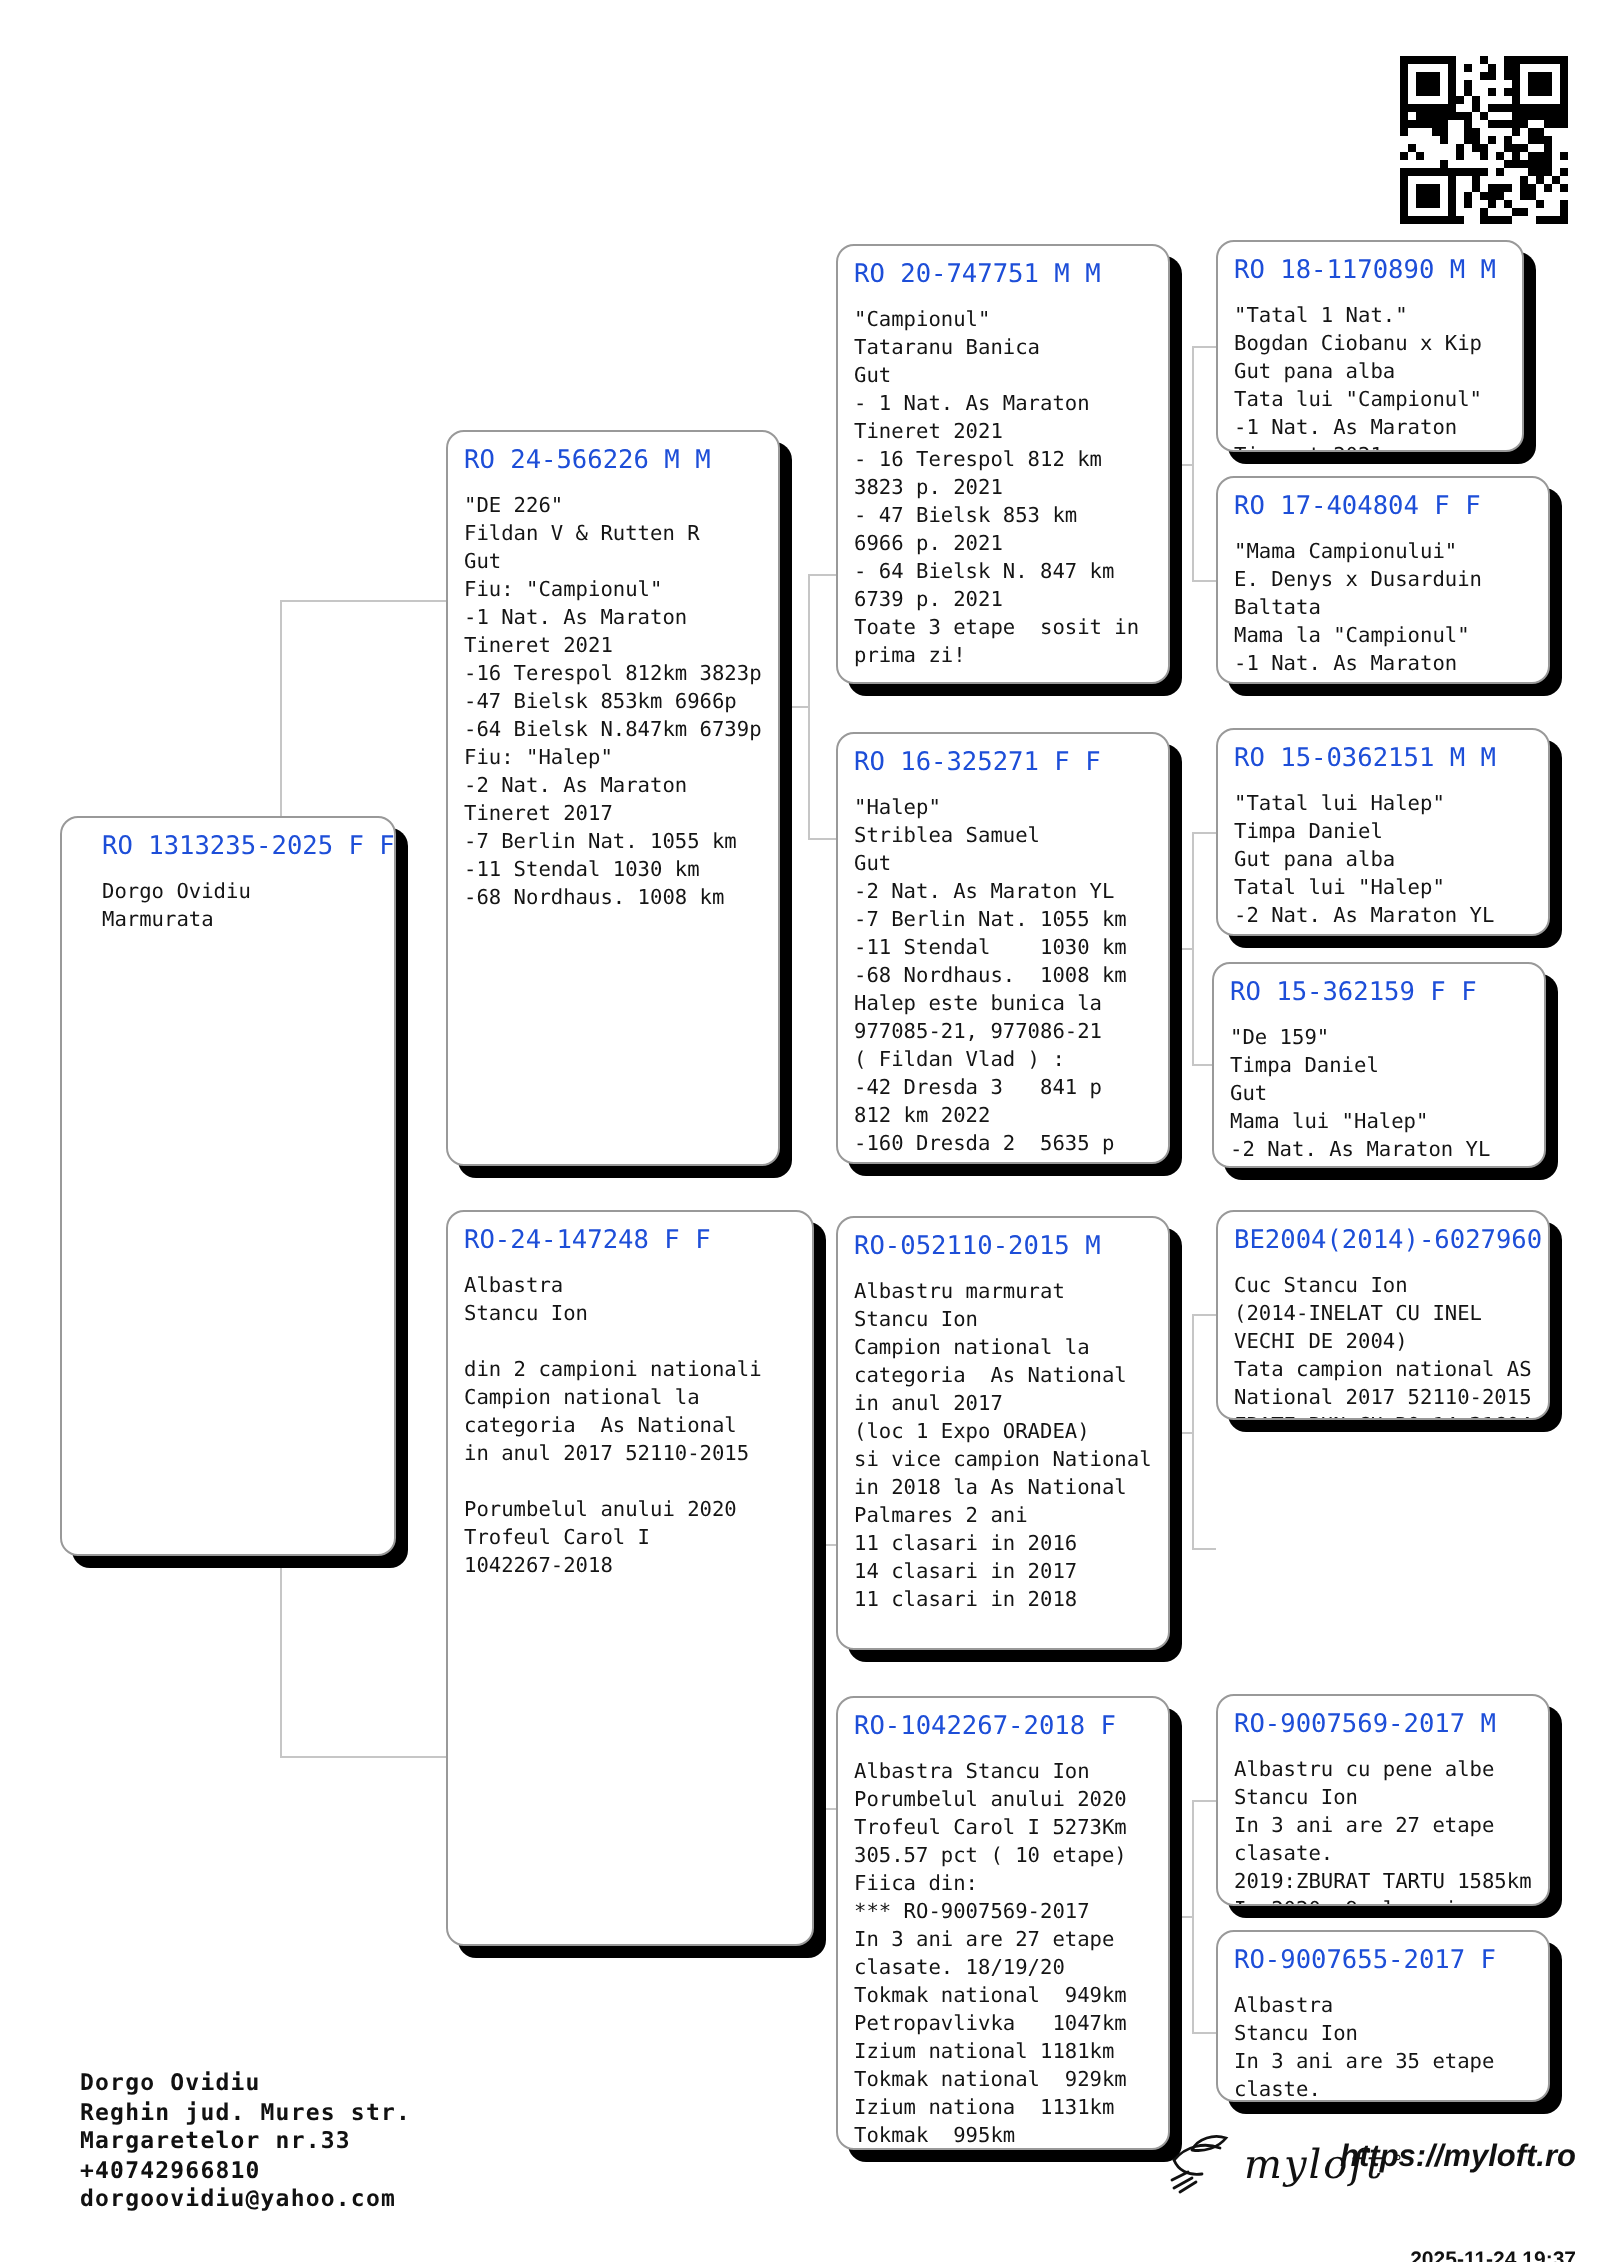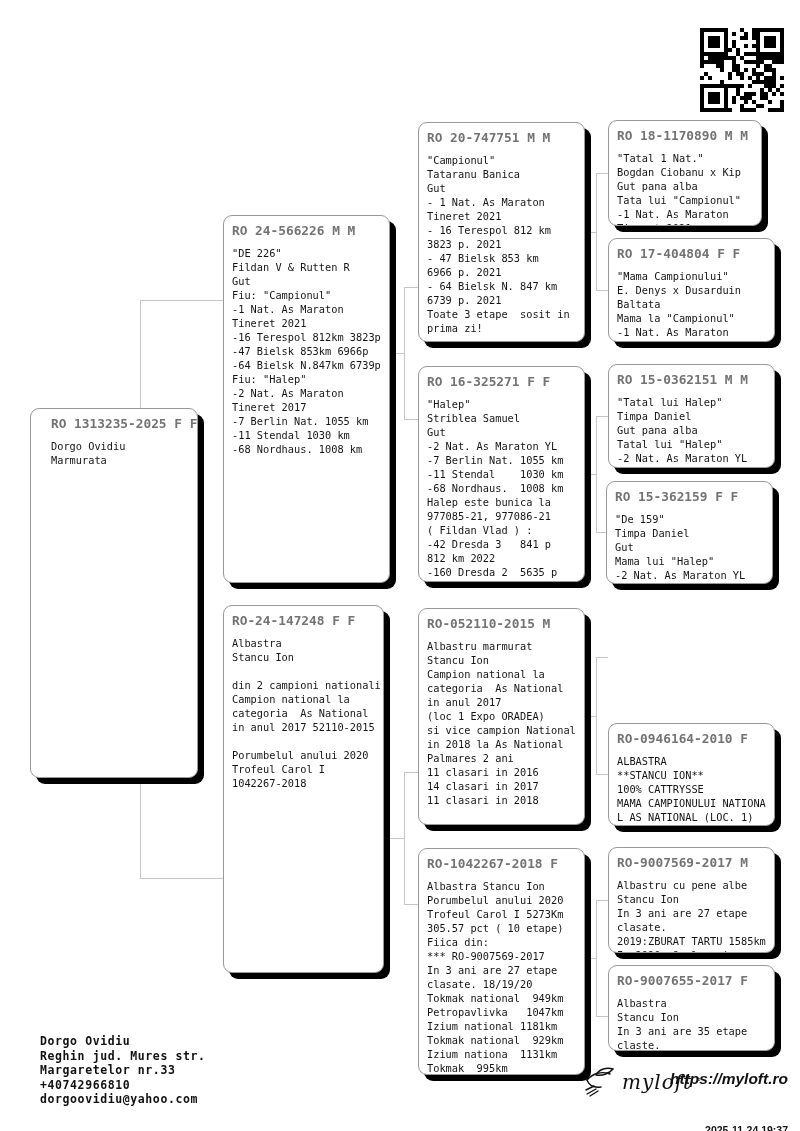--- a/index.html
+++ b/index.html
@@ -3,21 +3,21 @@
 <meta charset="utf-8">
 <style>
   html,body{margin:0;padding:0;background:#fff;}
   .page{position:relative;width:800px;height:1131px;background:#fff;overflow:hidden;
         font-family:"DejaVu Sans Mono","Liberation Mono",monospace;color:#111;}
   .page-title{position:absolute;left:190px;top:24px;font-size:17px;font-weight:bold;
               letter-spacing:2px;white-space:pre;}
   
   .pbox{position:absolute;background:#fff;border:1.5px solid #999;border-radius:9px;
         box-shadow:6px 6px 0 #000;padding:8px 8px;box-sizing:border-box;overflow:hidden;}
-  .ptitle{color:#737373;font-weight:bold;font-size:12.8px;line-height:13px;
+  .ptitle{color:#1d4ed8;font-weight:normal;font-size:12.8px;line-height:13px;
           margin-bottom:9px;white-space:pre;}
   .pbody{font-size:10.3px;line-height:14px;white-space:pre;color:#141414;}
   
   .ln{position:absolute;background:#c6c6c6;}
   
   .qr{position:absolute;left:700px;top:28px;display:grid;
       grid-template-columns:repeat(21,4px);grid-auto-rows:4px;}
   .qm{width:4px;height:4px;background:#fff;}
   .qm.d{background:#000;}
   
@@ -534,21 +534,21 @@
 -16 Terespol 812km 3823p
 -47 Bielsk 853km 6966p
 -64 Bielsk N.847km 6739p
 Fiu: "Halep"
 -2 Nat. As Maraton
 Tineret 2017
 -7 Berlin Nat. 1055 km
 -11 Stendal 1030 km
 -68 Nordhaus. 1008 km</div>
   </div>
-  <div class="pbox" style="left:223px;top:605px;width:161px;height:368px;">
+  <div class="pbox" style="left:223px;top:605px;width:184px;height:368px;">
     <div class="ptitle">RO-24-147248 F F</div>
     <div class="pbody">Albastra
 Stancu Ion
 
 din 2 campioni nationali
 Campion national la
 categoria  As National
 in anul 2017 52110-2015
 
 Porumbelul anului 2020
@@ -649,28 +649,28 @@
 -2 Nat. As Maraton YL</div>
   </div>
   <div class="pbox" style="left:606px;top:481px;width:167px;height:103px;">
     <div class="ptitle">RO 15-362159 F F</div>
     <div class="pbody">"De 159"
 Timpa Daniel
 Gut
 Mama lui "Halep"
 -2 Nat. As Maraton YL</div>
   </div>
-  <div class="pbox" style="left:608px;top:723px;width:167px;height:103px;">
-    <div class="ptitle">RO-0946164-2010 F</div>
-    <div class="pbody">ALBASTRA
-**STANCU ION**
-100% CATTRYSSE
-MAMA CAMPIONULUI NATIONA
-L AS NATIONAL (LOC. 1)
-2017 LOC 2 AS NATIONAL</div>
+  <div class="pbox" style="left:608px;top:605px;width:167px;height:105px;">
+    <div class="ptitle">BE2004(2014)-6027960</div>
+    <div class="pbody">Cuc Stancu Ion
+(2014-INELAT CU INEL
+VECHI DE 2004)
+Tata campion national AS
+National 2017 52110-2015
+FRATE BUN CU RO-14-31604</div>
   </div>
   <div class="pbox" style="left:608px;top:847px;width:167px;height:106px;">
     <div class="ptitle">RO-9007569-2017 M</div>
     <div class="pbody">Albastru cu pene albe
 Stancu Ion
 In 3 ani are 27 etape
 clasate.
 2019:ZBURAT TARTU 1585km
 In 2020: 9 clasari</div>
   </div>

